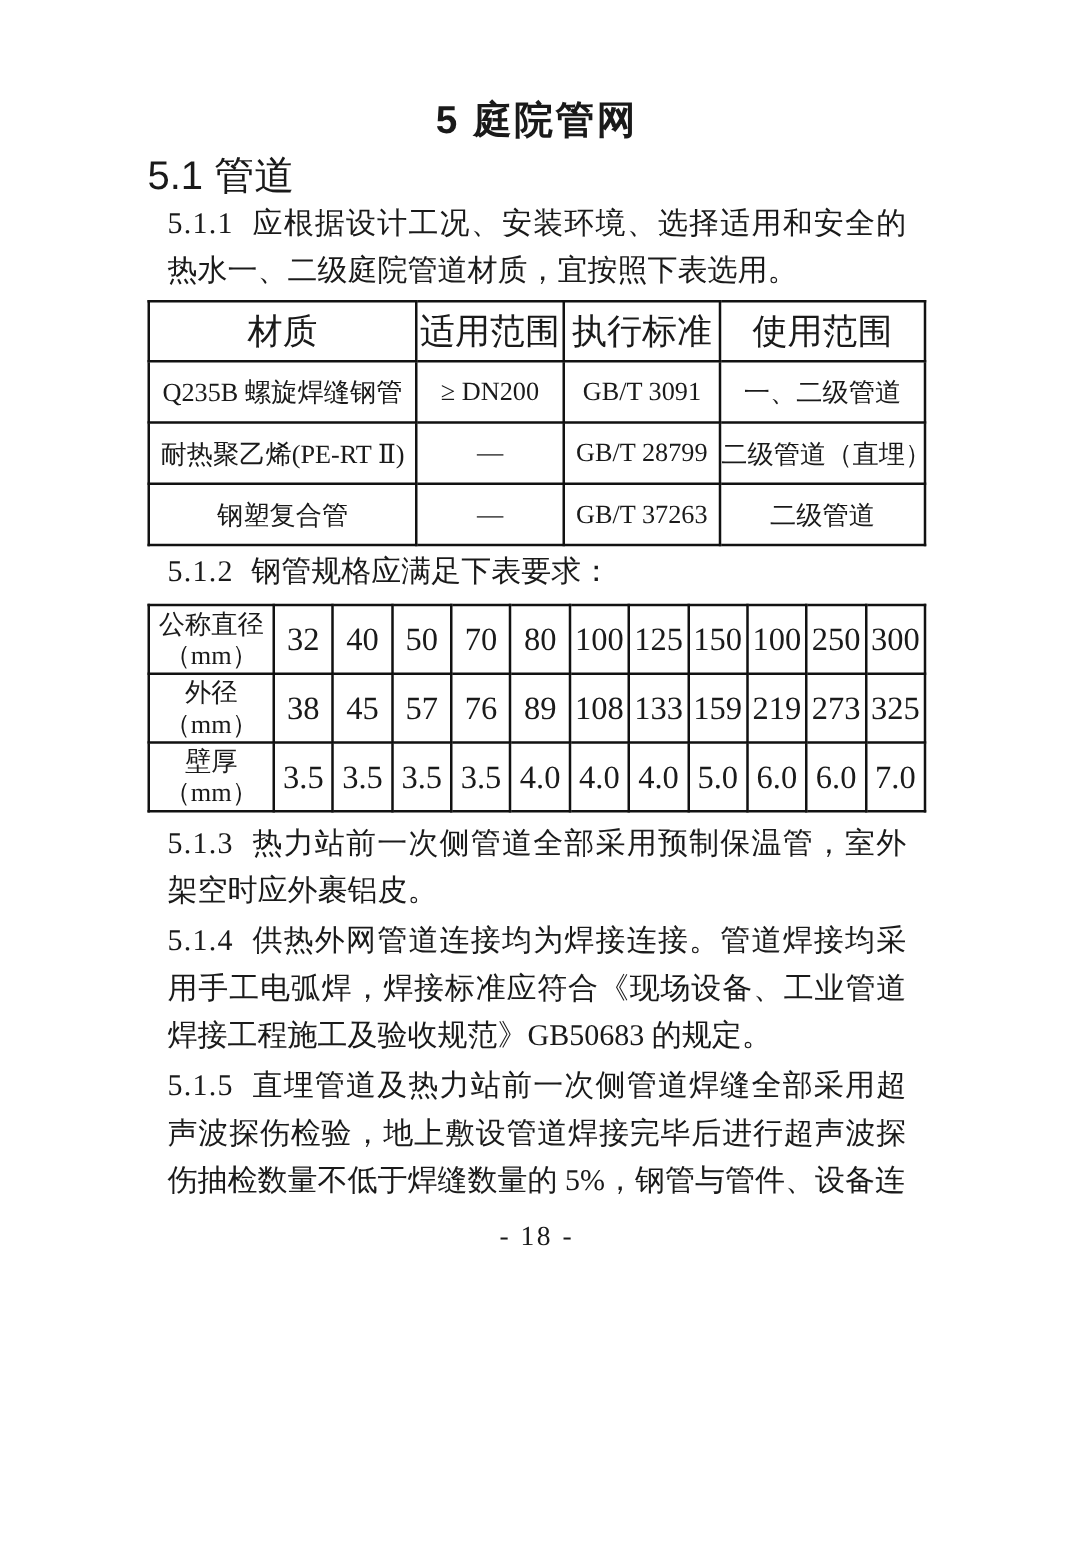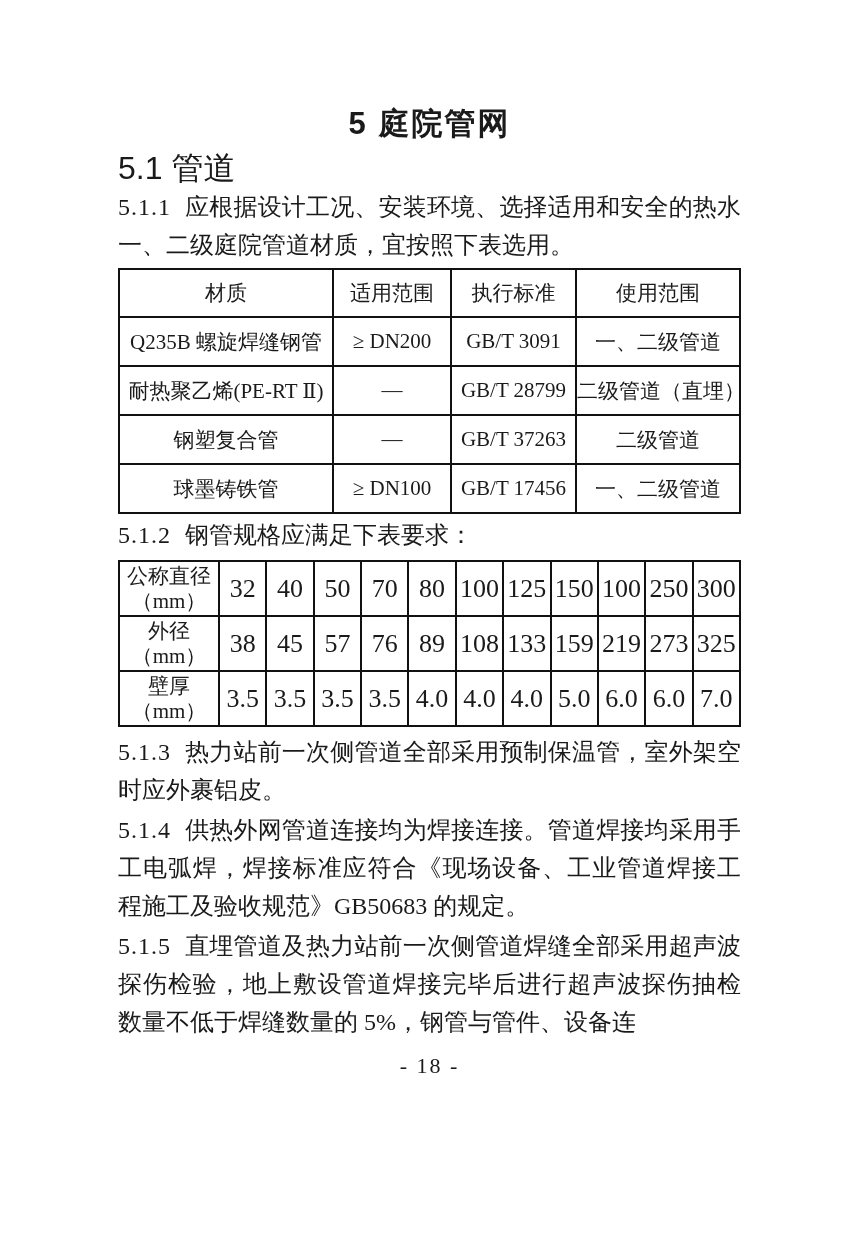--- a/index.html
+++ b/index.html
@@ -9,21 +9,21 @@
     width: 857px;
     height: 1241px;
     background: #ffffff;
     overflow: hidden;
     color: #1a1a1a;
     font-family: "Liberation Serif", "DejaVu Serif", serif;
   }
   .content {
     width: 623px;
     margin-left: 118px;
-    padding-top: 104px;
+    padding-top: 76px;
   }
   .doc-title {
     font-family: "Liberation Sans", "DejaVu Sans", sans-serif;
     font-size: 31px;
     font-weight: bold;
     text-align: center;
     line-height: 40px;
     letter-spacing: 2px;
     margin: 0 0 6px 0;
   }
@@ -31,38 +31,38 @@
     font-family: "Liberation Sans", "DejaVu Sans", sans-serif;
     font-size: 32px;
     font-weight: normal;
     line-height: 36px;
     margin: 0;
   }
   .para {
     font-size: 24px;
     line-height: 38px;
     text-align: justify;
-    margin: 2px 0;
+    margin: 2px 16px;
   }
   .para .pnum { margin-right: 14px; letter-spacing: 1px; }
   table {
     border-collapse: collapse;
     table-layout: fixed;
     width: 623px;
   }
   th, td {
     border: 2px solid #111111;
     font-weight: normal;
     text-align: center;
     vertical-align: middle;
     padding: 0;
     white-space: nowrap;
   }
   .mtable { margin: 4px 0 2px 0; }
-  .mtable th { height: 48px; font-size: 21px; border-radius: 21px; }
+  .mtable th { height: 48px; font-size: 28px; border-radius: 21px; }
   .mtable td { height: 49px; font-size: 21px; }
   .stable { margin: 6px 0 6px 0; }
   .stable td { height: 55px; font-size: 26px; }
   .stable .lbl { height: 55px; font-size: 21px; }
   .stable .lbl span { display: block; line-height: 25px; }
   .footer {
     font-size: 22px;
     line-height: 30px;
     margin-top: 10px;
     letter-spacing: 2px;
@@ -105,26 +105,20 @@
         <td>耐热聚乙烯(PE-RT Ⅱ)</td>
         <td>—</td>
         <td>GB/T 28799</td>
         <td>二级管道（直埋）</td>
       </tr>
       <tr>
         <td>钢塑复合管</td>
         <td>—</td>
         <td>GB/T 37263</td>
         <td>二级管道</td>
-      </tr>
-      <tr>
-        <td>球墨铸铁管</td>
-        <td>≥ DN100</td>
-        <td>GB/T 17456</td>
-        <td>一、二级管道</td>
       </tr>
     </tbody>
       </table>
 
     <p class="para"><span class="pnum">5.1.2</span><span>钢管规格应满足下表要求：</span></p>
 
     <table class="stable">
       <colgroup>
         <col style="width:100px">
         <col>

